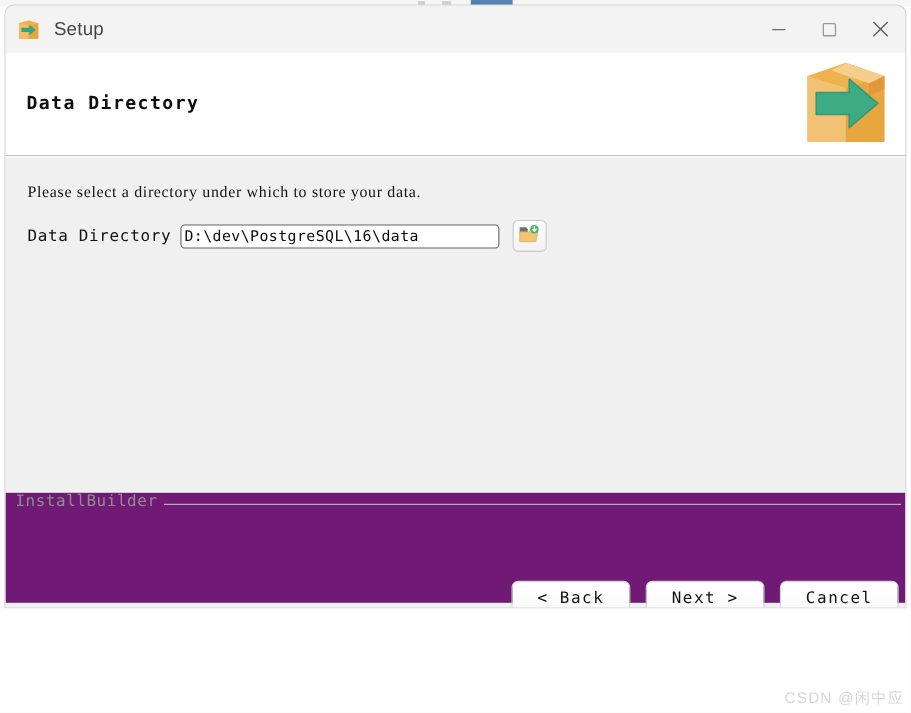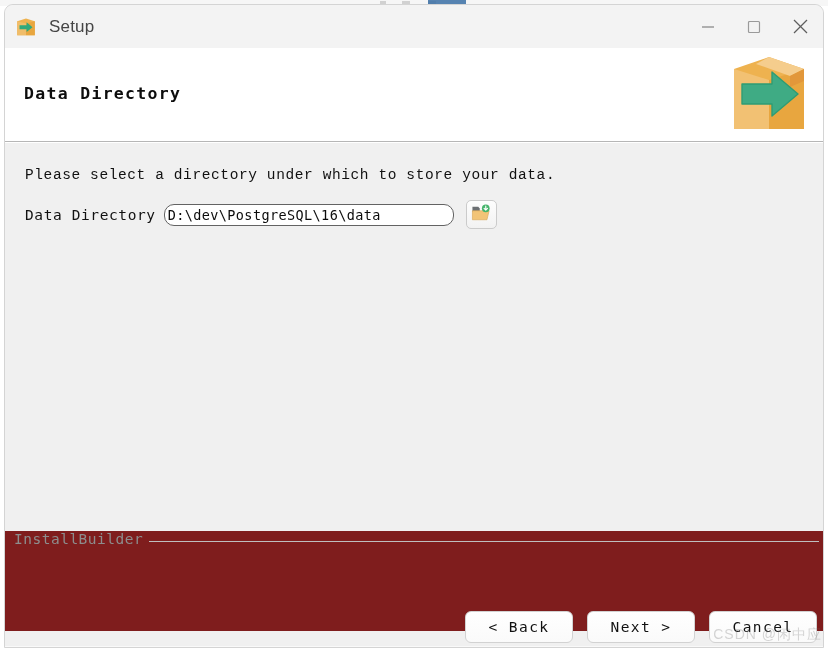--- a/index.html
+++ b/index.html
@@ -39,21 +39,21 @@
         rgba(140,140,140,.35) 22px 30px, transparent 30px 48px,
         rgba(140,140,140,.3) 48px 56px, transparent 56px 100%);
   }
 
   
   #setup-window {
     position: absolute;
     top: 4px;
     left: 4px;
     width: 820px;
-    height: 644px;
+    height: 549px;
     box-sizing: border-box;
     border: 1px solid #d4d4d4;
     border-radius: 9px 9px 0 0;
     background: #f0f0f0;
     overflow: hidden;
     box-shadow: 0 0 0 1px rgba(255,255,255,.6) inset;
   }
 
   
   #title-bar {
@@ -122,21 +122,21 @@
   #body-area {
     position: relative;
     height: 504px;
     background: #f0f0f0;
     box-shadow: 0 1px 0 #ffffff inset;
   }
   #instruction-text {
     position: absolute;
     left: 20px;
     top: 25px;
-    font-family: Liberation Mono, monospace;
+    font-family: Liberation Serif, serif;
     font-size: 14.5px;
     letter-spacing: .6px;
     color: #111111;
     white-space: nowrap;
   }
   #dir-row {
     position: absolute;
     left: 20px;
     top: 58px;
     display: flex;
@@ -155,45 +155,45 @@
     height: 22px;
     box-sizing: border-box;
     border: 1px solid #636363;
     background: #ffffff;
     font-family: "DejaVu Sans Mono", monospace;
     font-size: 13.5px;
     letter-spacing: .4px;
     color: #0b0b0b;
     padding: 0 3px;
     outline: none;
-    border-radius: 10px;
+    border-radius: 4px;
   }
   #browse-button {
     margin-left: 12px;
     width: 31px;
     height: 29px;
     box-sizing: border-box;
     border: 1px solid #cbcbcb;
     border-radius: 5px;
     background: linear-gradient(#fdfdfd, #f2f2f2);
     display: flex;
     align-items: center;
     justify-content: center;
     cursor: pointer;
     padding: 0;
   }
 
   
   #footer-area {
     position: absolute;
     left: 0;
-    bottom: 16px;
+    bottom: 4px;
     width: 100%;
     height: 100px;
-    background: #7f1d1d;
+    background: #701a75;
   }
   #installbuilder-label {
     position: absolute;
     left: 9px;
     top: 0px;
     font-family: "DejaVu Sans Mono", monospace;
     font-size: 14.5px;
     letter-spacing: .5px;
     color: #8d8d8d;
   }

